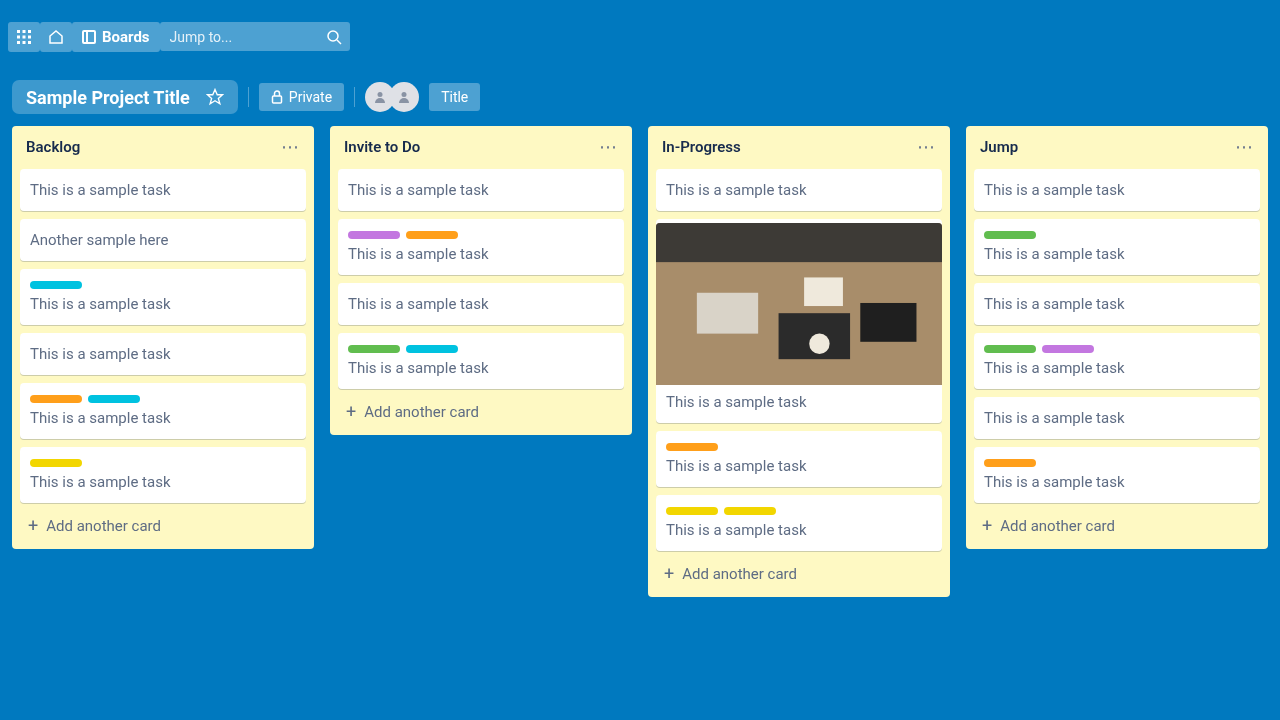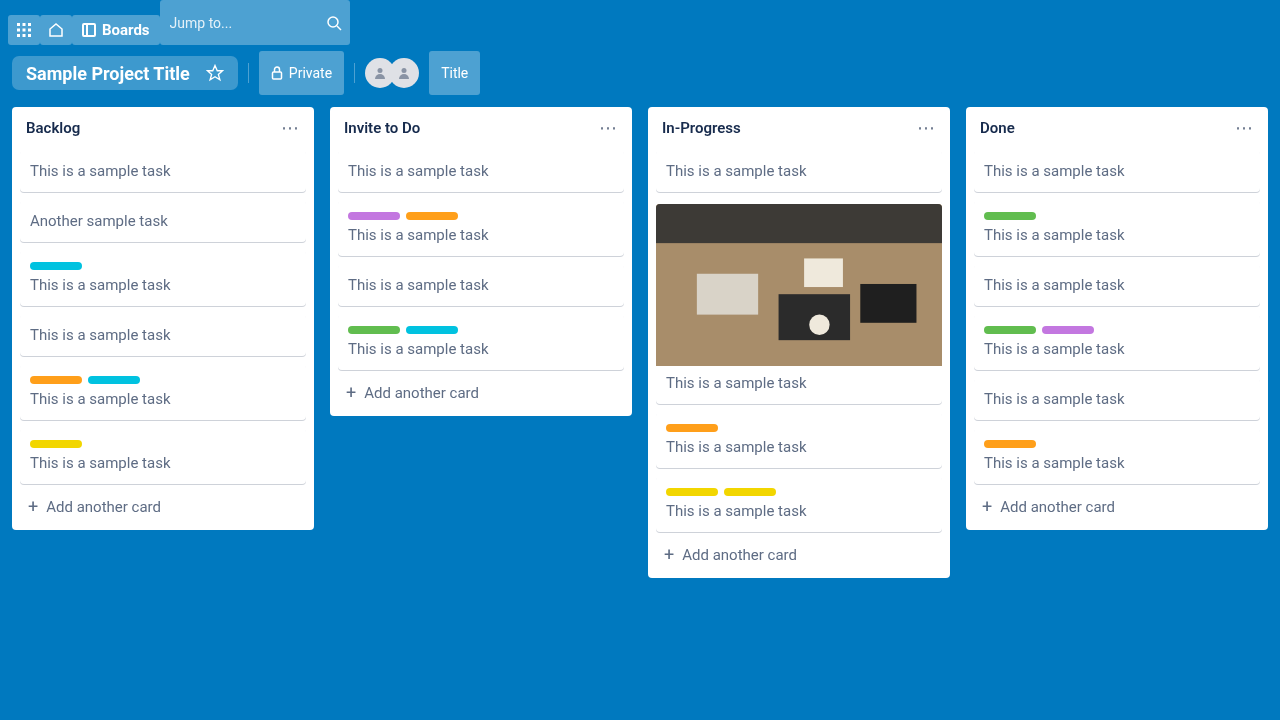--- a/index.html
+++ b/index.html
@@ -1,37 +1,37 @@
 <!DOCTYPE html>
 <html><head>
 <meta charset="utf-8">
 <style>
 * { margin: 0; padding: 0; box-sizing: border-box; font-family: -apple-system, BlinkMacSystemFont, "Segoe UI", Roboto, sans-serif; }
 body { background: #0079bf; width: 1280px; height: 720px; overflow: hidden; }
 
-.topbar { display: flex; align-items: flex-end; padding: 0 8px; }
+.topbar { display: flex; align-items: flex-start; padding: 22px 8px; }
 .tb-btn { background: rgba(255,255,255,0.3); border: none; border-radius: 3px; height: 30px; min-width: 32px; display: flex; align-items: center; justify-content: center; color: #fff; cursor: pointer; padding: 0 8px; }
 .tb-btn.boards { font-weight: 700; font-size: 15px; gap: 6px; padding: 0 10px; }
 .search-wrap { position: relative; }
-.search-input { background: rgba(255,255,255,0.3); border: none; border-radius: 3px; height: 45px; width: 190px; padding: 0 32px 0 10px; color: #fff; font-size: 14px; outline: none; }
+.search-input { background: rgba(255,255,255,0.3); border: none; border-radius: 3px; height: 29px; width: 190px; padding: 0 32px 0 10px; color: #fff; font-size: 14px; outline: none; }
 .search-input::placeholder { color: rgba(255,255,255,0.85); }
 .search-icon { position: absolute; right: 8px; top: 50%; transform: translateY(-50%); color: #fff; }
 
 .boardbar { display: flex; align-items: center; padding: 6px 12px; gap: 10px; }
 .board-title-wrap { display: flex; align-items: center; background: rgba(255,255,255,0.24); border-radius: 7px; height: 34px; padding: 0 6px 0 14px; }
 .board-title { color: #fff; font-weight: 700; font-size: 18px; }
 .star-btn { background: transparent; border: none; color: #fff; width: 34px; height: 34px; display: flex; align-items: center; justify-content: center; cursor: pointer; margin-left: 8px; }
 .divider { width: 1px; height: 20px; background: rgba(255,255,255,0.3); }
-.bb-btn { background: rgba(255,255,255,0.3); border: none; border-radius: 3px; height: 44px; padding: 0 12px; color: #fff; font-size: 14px; display: flex; align-items: center; gap: 6px; cursor: pointer; }
+.bb-btn { background: rgba(255,255,255,0.3); border: none; border-radius: 3px; height: 28px; padding: 0 12px; color: #fff; font-size: 14px; display: flex; align-items: center; gap: 6px; cursor: pointer; }
 .avatars { display: flex; }
 .avatar { width: 30px; height: 30px; border-radius: 50%; background: #dfe1e6; display: flex; align-items: center; justify-content: center; color: #6b778c; }
 .avatar + .avatar { margin-left: -6px; }
 
 .board { display: flex; gap: 16px; padding: 6px 12px; align-items: flex-start; }
-.list { background: #ffffff; border-radius: 4px; width: 303px; padding: 8px; display: flex; flex-direction: column; gap: 8px; }
+.list { background: #fef9c3; border-radius: 4px; width: 303px; padding: 8px; display: flex; flex-direction: column; gap: 8px; }
 .list-header { display: flex; justify-content: space-between; align-items: center; padding: 2px 6px 4px; }
 .list-title { font-weight: 600; font-size: 15px; color: #172b4d; }
 .list-menu { color: #6b778c; cursor: pointer; font-size: 18px; letter-spacing: 1px; }
 .card { background: #fff; border-radius: 4px; box-shadow: 0 1px 0 rgba(9,30,66,0.2); padding: 12px 10px 12px; font-size: 15px; color: #5e6c84; cursor: pointer; }
 .card-labels { display: flex; gap: 6px; margin-bottom: 6px; }
 .label { height: 8px; width: 52px; border-radius: 10px; }
 .label.green { background: #61bd4f; }
 .label.purple { background: #c377e0; }
 .label.orange { background: #ff9f1a; }
 .label.blue { background: #00c2e0; }
@@ -119,21 +119,21 @@
 <div class="board" id="board">
     <div class="list">
       <div class="list-header">
         <div class="list-title">Backlog</div>
         <div class="list-menu">⋯</div>
       </div>
       <div class="card">
         <div>This is a sample task</div>
       </div>
       <div class="card">
-        <div>Another sample task</div>
+        <div>Another sample here</div>
       </div>
       <div class="card">
         <div class="card-labels">
           <div class="label blue"></div>
         </div>
         <div>This is a sample task</div>
       </div>
       <div class="card">
         <div>This is a sample task</div>
       </div>
@@ -220,21 +220,21 @@
         </div>
         <div>This is a sample task</div>
       </div>
       <div class="add-card">
         <span style="font-size:18px;line-height:1">+</span>
         <span>Add another card</span>
       </div>
     </div>
     <div class="list">
       <div class="list-header">
-        <div class="list-title">Done</div>
+        <div class="list-title">Jump</div>
         <div class="list-menu">⋯</div>
       </div>
       <div class="card">
         <div>This is a sample task</div>
       </div>
       <div class="card">
         <div class="card-labels">
           <div class="label green"></div>
         </div>
         <div>This is a sample task</div>

